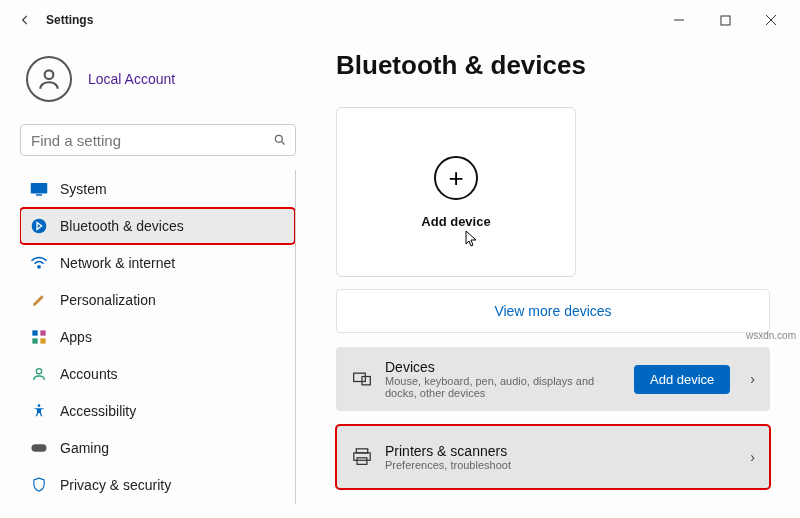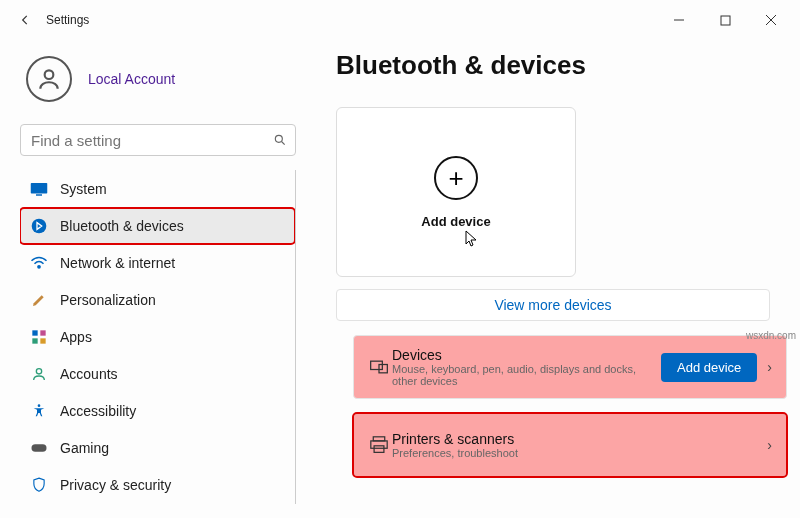--- a/index.html
+++ b/index.html
@@ -1,42 +1,42 @@
 <!DOCTYPE html>
 <html><head>
 <meta charset="utf-8">
 <style>
   * { box-sizing: border-box; font-family: "Segoe UI", sans-serif; }
   body { margin: 0; background: #f3f3f3; width: 800px; height: 518px; overflow: hidden; }
   .window { background: #fdfdfd; width: 800px; height: 518px; display: flex; flex-direction: column; }
   .titlebar { height: 40px; display: flex; align-items: center; padding: 0 6px 0 12px; }
   .back { width: 26px; height: 26px; display:flex;align-items:center;justify-content:center;cursor:pointer;}
-  .title { font-size: 12px; margin-left: 8px; color:#222;}
+  .title { font-size: 12px; margin-left: 8px; color:#222;font-weight:bold;}
   .spacer { flex: 1; }
   .winbtn { width: 46px; height: 30px; display:flex;align-items:center;justify-content:center;cursor:pointer;}
   .content { flex:1; display:flex; }
   .left { width: 310px; padding: 8px 0 0 20px; display:flex; flex-direction:column; position:relative;}
   .account { display:flex; align-items:center; gap:16px; padding:8px 0 18px 6px;}
   .avatar { width:46px;height:46px;border:2px solid #555;border-radius:50%;display:flex;align-items:center;justify-content:center;}
   .acct-name { font-size:14px; color:#4c1d95;}
   .search { margin: 4px 14px 14px 0; height:32px; border:1px solid #ccc; border-radius:4px; background:#fff; display:flex;align-items:center; padding:0 8px;}
   .search input { border:none;outline:none;flex:1;font-size:15px;color:#666;background:transparent;}
   .nav { border-right:1px solid #ccc; margin-right:14px; padding-right:0; overflow:hidden;}
   .nav-item { display:flex; align-items:center; gap:12px; height:36px; padding:0 10px; font-size:14px; color:#222; cursor:pointer; border-radius:4px; margin:1px 0;}
   .nav-item.active { background:#eaeaea;}
   .nav-item .ico { width:18px; height:18px; display:flex;align-items:center;justify-content:center;}
   .hl-red { outline:2px solid #d00; outline-offset:-1px;}
   .right { flex:1; padding: 4px 30px 0 26px; overflow:hidden;}
   h1 { font-size:26px; font-weight:600; margin:6px 0 26px 0; color:#111;}
   .add-card { width:240px; height:170px; border:1px solid #ddd; border-radius:6px; background:#fff; display:flex; flex-direction:column; align-items:center; justify-content:center; gap:14px; cursor:pointer; position:relative;}
   .plus-circle { width:44px;height:44px;border:2px solid #111;border-radius:50%;display:flex;align-items:center;justify-content:center;font-size:26px;line-height:1;}
   .add-label { font-size:13px; font-weight:600; color:#111;}
   .cursor { position:absolute; bottom:24px; left:128px; font-size:16px; color:#111;}
-  .more { margin-top:12px; width:100%; max-width:460px; height:32px; border:1px solid #e2e2e2; border-radius:4px; background:#fff; display:flex;align-items:center;justify-content:center; color:#0067c0; font-size:14px; cursor:pointer;}
-  .row { margin-top:14px; width:100%; max-width:460px; height:64px; border:1px solid #e4e4e4; border-radius:4px; background:#fca5a5; display:flex; align-items:center; padding:0 14px; gap:2px; cursor:pointer;margin-left:17px;}
+  .more { margin-top:12px; width:100%; max-width:460px; height:44px; border:1px solid #e2e2e2; border-radius:4px; background:#fff; display:flex;align-items:center;justify-content:center; color:#0067c0; font-size:14px; cursor:pointer;}
+  .row { margin-top:14px; width:100%; max-width:460px; height:64px; border:1px solid #e4e4e4; border-radius:4px; background:#e5e5e5; display:flex; align-items:center; padding:0 14px; gap:12px; cursor:pointer;}
   .row .ri { width:22px;height:22px;display:flex;align-items:center;justify-content:center;color:#333;}
   .row .txt { flex:1; display:flex; flex-direction:column; }
   .row .t1 { font-size:14px; color:#111;}
   .row .t2 { font-size:11px; color:#666;}
   .pill { background:#0067c0; color:#fff; font-size:13px; padding:7px 16px; border-radius:4px; cursor:pointer;}
   .chev { font-size:14px; color:#444; padding-left:8px;}
   .watermark { position:absolute; right:4px; top:330px; font-size:10px; color:#888; writing-mode:horizontal-tb;}
 </style>
 </head>
 <body>

